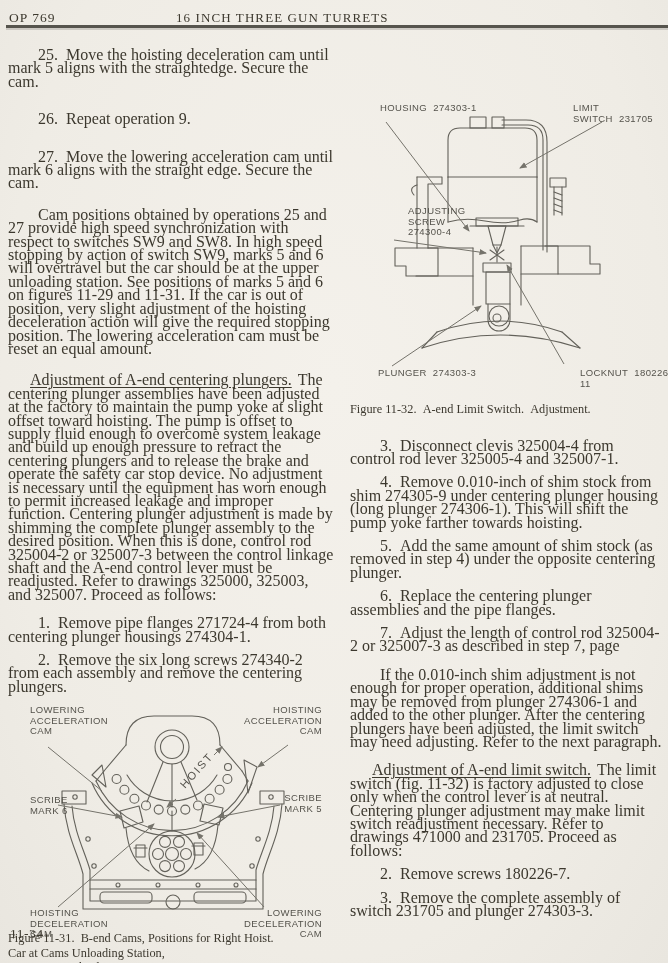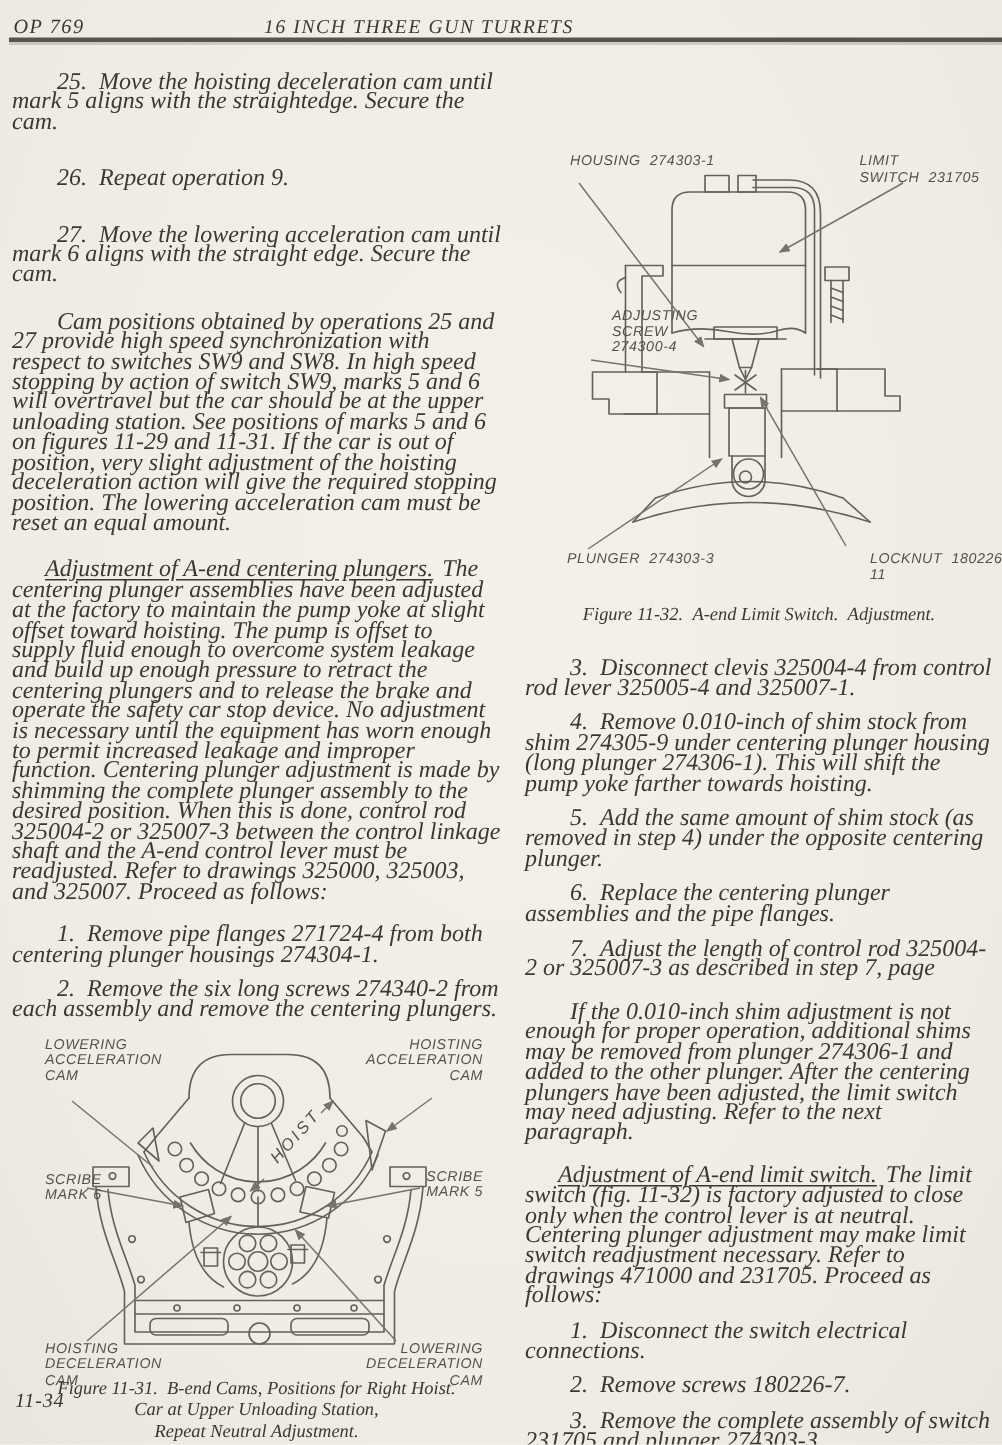--- a/index.html
+++ b/index.html
@@ -2,21 +2,20 @@
 <html><head>
 <meta charset="utf-8">
 <style>
   html,body{margin:0;padding:0;}
   .page{
     position:relative;width:668px;height:963px;overflow:hidden;
     background:#f1eee8;
     background-image:radial-gradient(ellipse at 50% 40%, #f4f1eb 0%, #efece5 70%, #e9e6df 100%);
     color:#3c382e;
     font-family:"Liberation Serif", serif;
-    font-style:italic;
   }
   .hdr-num{position:absolute;left:9px;top:10px;font-size:13.5px;letter-spacing:1px;}
   .hdr-title{position:absolute;left:176px;top:10px;font-size:13px;letter-spacing:1.1px;}
   .hdr-rule{position:absolute;left:6px;right:0;top:25px;height:3px;background:#56544d;box-shadow:0 2px 0 rgba(86,84,77,.22);}
   .col{position:absolute;}
   .col-left{left:8px;top:48px;width:326px;}
   .col-right{left:350px;top:100px;width:312px;}
   .p{margin:0 0 10px;font-size:16px;line-height:13.4px;text-indent:30px;}
   .p.head-ind{text-indent:22px;}
   .mb-xl{margin-bottom:24px;}
@@ -26,21 +25,21 @@
   .fig{position:relative;}
   .fig31{height:228px;margin-top:8px;}
   .fig32{height:300px;}
   .fig-label{
     position:absolute;font-family:"Liberation Sans", sans-serif;
     font-size:9.5px;line-height:10.6px;color:#54524b;letter-spacing:.4px;
     white-space:pre-line;
     padding-left:20px;
   }
   .ra{text-align:right;}
-  .fig-caption{font-size:12.3px;line-height:14.6px;text-align:center;margin:0;}
+  .fig-caption{font-size:12.3px;line-height:14.6px;text-align:left;margin:0;}
   .cap31{}
   .cap32{margin:2px 0 22px;}
   .page-num{position:absolute;left:10px;top:926px;font-size:13.5px;letter-spacing:.5px;}
   .fig svg{position:absolute;left:0;top:0;}
   .draw{fill:none;stroke:#63615a;stroke-width:1.1;stroke-linejoin:round;stroke-linecap:round;}
   .leader{fill:none;stroke:#75736b;stroke-width:1;}
   .svgtext{fill:#54524b;stroke:none;font-family:"Liberation Sans", sans-serif;font-size:11px;letter-spacing:2px;}
 </style>
 </head>
 <body>
@@ -159,21 +158,21 @@
       <div class="fig-label ra" style="right:12px;top:90px;">SCRIBE
 MARK 5</div>
       <div class="fig-label" style="left:2px;top:205px;">HOISTING
 DECELERATION
 CAM</div>
       <div class="fig-label ra" style="right:12px;top:205px;">LOWERING
 DECELERATION
 CAM</div>
     </div>
     <p class="fig-caption cap31">Figure 11-31.&nbsp;&nbsp;B-end Cams, Positions for Right Hoist.</p>
-    <p class="fig-caption">Car at Upper Unloading Station,</p>
+    <p class="fig-caption">Car at Cams Unloading Station,</p>
     <p class="fig-caption">Repeat Neutral Adjustment.</p>
   </div>
 
   <div class="col col-right">
 
     <div class="fig fig32">
       <svg width="312" height="300" viewBox="0 0 312 300">
         <defs>
           <marker id="a32" markerWidth="9" markerHeight="8" refX="6.5" refY="3" orient="auto">
             <path d="M0,0 L7.5,3 L0,6 Z" fill="#75736b" stroke="none"></path>
@@ -249,19 +248,18 @@
     </div>
     <p class="fig-caption cap32">Figure 11-32.&nbsp;&nbsp;A-end Limit Switch.&nbsp;&nbsp;Adjustment.</p>
 
     <p class="p">3.&nbsp;&nbsp;Disconnect clevis 325004-4 from control rod lever 325005-4 and 325007-1.</p>
     <p class="p">4.&nbsp;&nbsp;Remove 0.010-inch of shim stock from shim 274305-9 under centering plunger housing (long plunger 274306-1). This will shift the pump yoke farther towards hoisting.</p>
     <p class="p">5.&nbsp;&nbsp;Add the same amount of shim stock (as removed in step 4) under the opposite centering plunger.</p>
     <p class="p">6.&nbsp;&nbsp;Replace the centering plunger assemblies and the pipe flanges.</p>
     <p class="p mb-md">7.&nbsp;&nbsp;Adjust the length of control rod 325004-2 or 325007-3 as described in step 7, page</p>
     <p class="p mb-md">If the 0.010-inch shim adjustment is not enough for proper operation, additional shims may be removed from plunger 274306-1 and added to the other plunger. After the centering plungers have been adjusted, the limit switch may need adjusting. Refer to the next paragraph.</p>
     <p class="p head-ind"><span class="u">Adjustment of A-end limit switch.</span><span>The limit switch (fig. 11-32) is factory adjusted to close only when the control lever is at neutral. Centering plunger adjustment may make limit switch readjustment necessary. Refer to drawings 471000 and 231705. Proceed as follows:</span></p>
-    <p class="p">1.&nbsp;&nbsp;Disconnect the switch electrical connections.</p>
     <p class="p">2.&nbsp;&nbsp;Remove screws 180226-7.</p>
     <p class="p">3.&nbsp;&nbsp;Remove the complete assembly of switch 231705 and plunger 274303-3.</p>
   </div>
 
   <div class="page-num">11-34</div>
 </div>
 
 </body></html>

